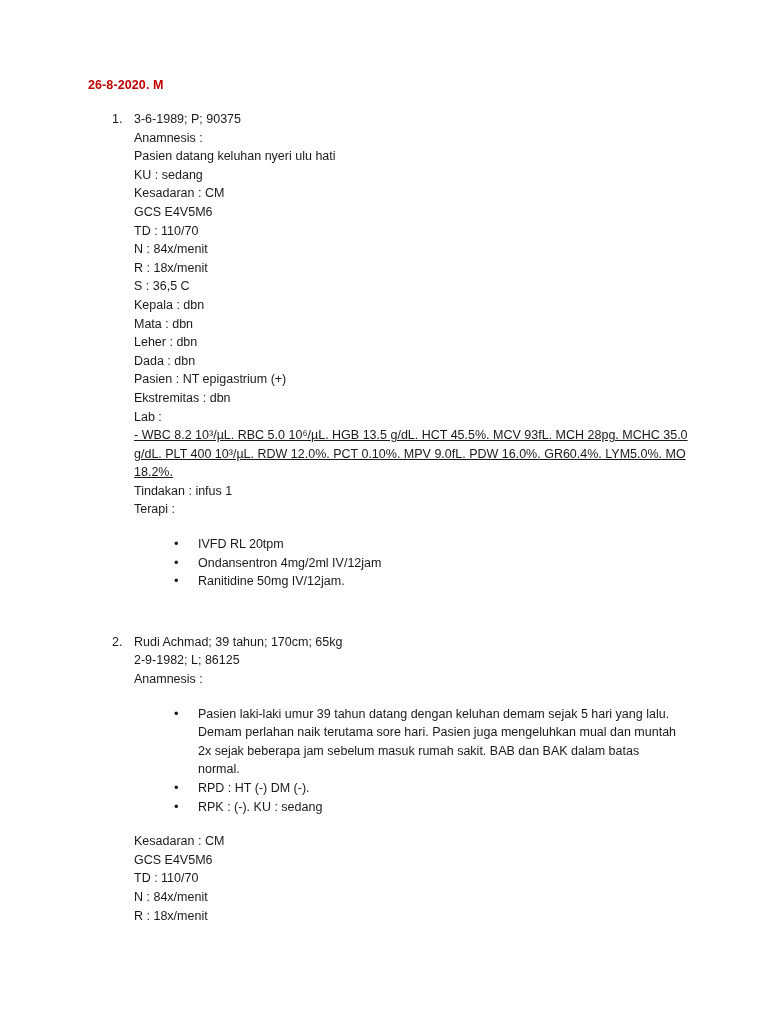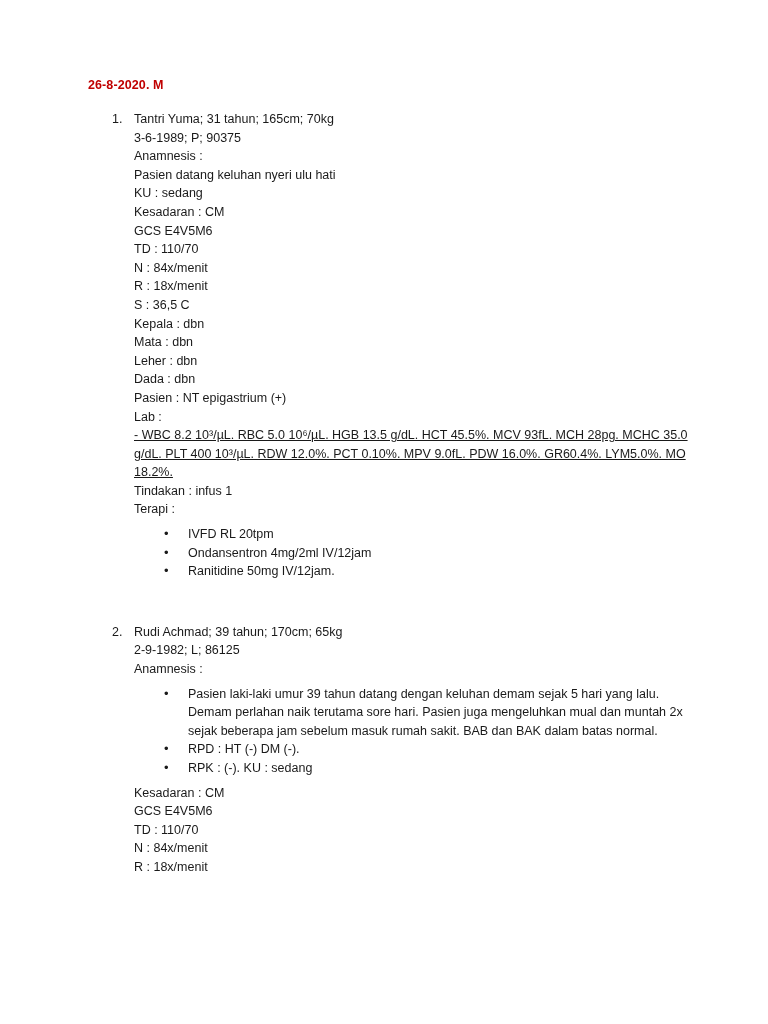--- a/index.html
+++ b/index.html
@@ -48,21 +48,21 @@
     line-height: 18.6px;
     white-space: pre-wrap;
   }
   .para {
     font-size: 12.5px;
     line-height: 18.6px;
     text-decoration: underline;
   }
   .bullets {
     list-style: none;
-    margin: 6px;
+    margin: 16px;
     padding: 0 0 0 48px;
   }
   .bullets li {
     position: relative;
     font-size: 12.5px;
     line-height: 18.6px;
     padding-left: 0;
   }
   .bullets li::before {
     content: "\2022";
@@ -78,36 +78,36 @@
 </head>
 <body>
 
 <div class="page">
 
   <div class="doc-date">26-8-2020. M</div>
 
   <div class="case">
     <span class="case-num">1.</span>
 
-    <div class="line">Tantri Yuma; 31 tahun; 165cm; 70kg</div>
     <div class="line">3-6-1989; P; 90375</div>
     <div class="line">Anamnesis :</div>
     <div class="line">Pasien datang keluhan nyeri ulu hati</div>
     <div class="line">KU : sedang</div>
     <div class="line">Kesadaran : CM</div>
     <div class="line">GCS E4V5M6</div>
     <div class="line">TD : 110/70</div>
     <div class="line">N : 84x/menit</div>
     <div class="line">R : 18x/menit</div>
     <div class="line">S : 36,5 C</div>
     <div class="line">Kepala : dbn</div>
     <div class="line">Mata : dbn</div>
     <div class="line">Leher : dbn</div>
     <div class="line">Dada : dbn</div>
     <div class="line">Pasien : NT epigastrium (+)</div>
+    <div class="line">Ekstremitas : dbn</div>
     <div class="line">Lab :</div>
     <div class="para">- WBC 8.2 10³/µL. RBC 5.0 10⁶/µL. HGB 13.5 g/dL. HCT 45.5%. MCV 93fL. MCH 28pg. MCHC 35.0 g/dL. PLT 400 10³/µL. RDW 12.0%. PCT 0.10%. MPV 9.0fL. PDW 16.0%. GR60.4%. LYM5.0%. MO 18.2%.</div>
     <div class="line">Tindakan : infus 1</div>
     <div class="line">Terapi :</div>
 
     <ul class="bullets">
       <li>
           <span class="btext">IVFD RL 20tpm</span>
         </li>
       <li>

